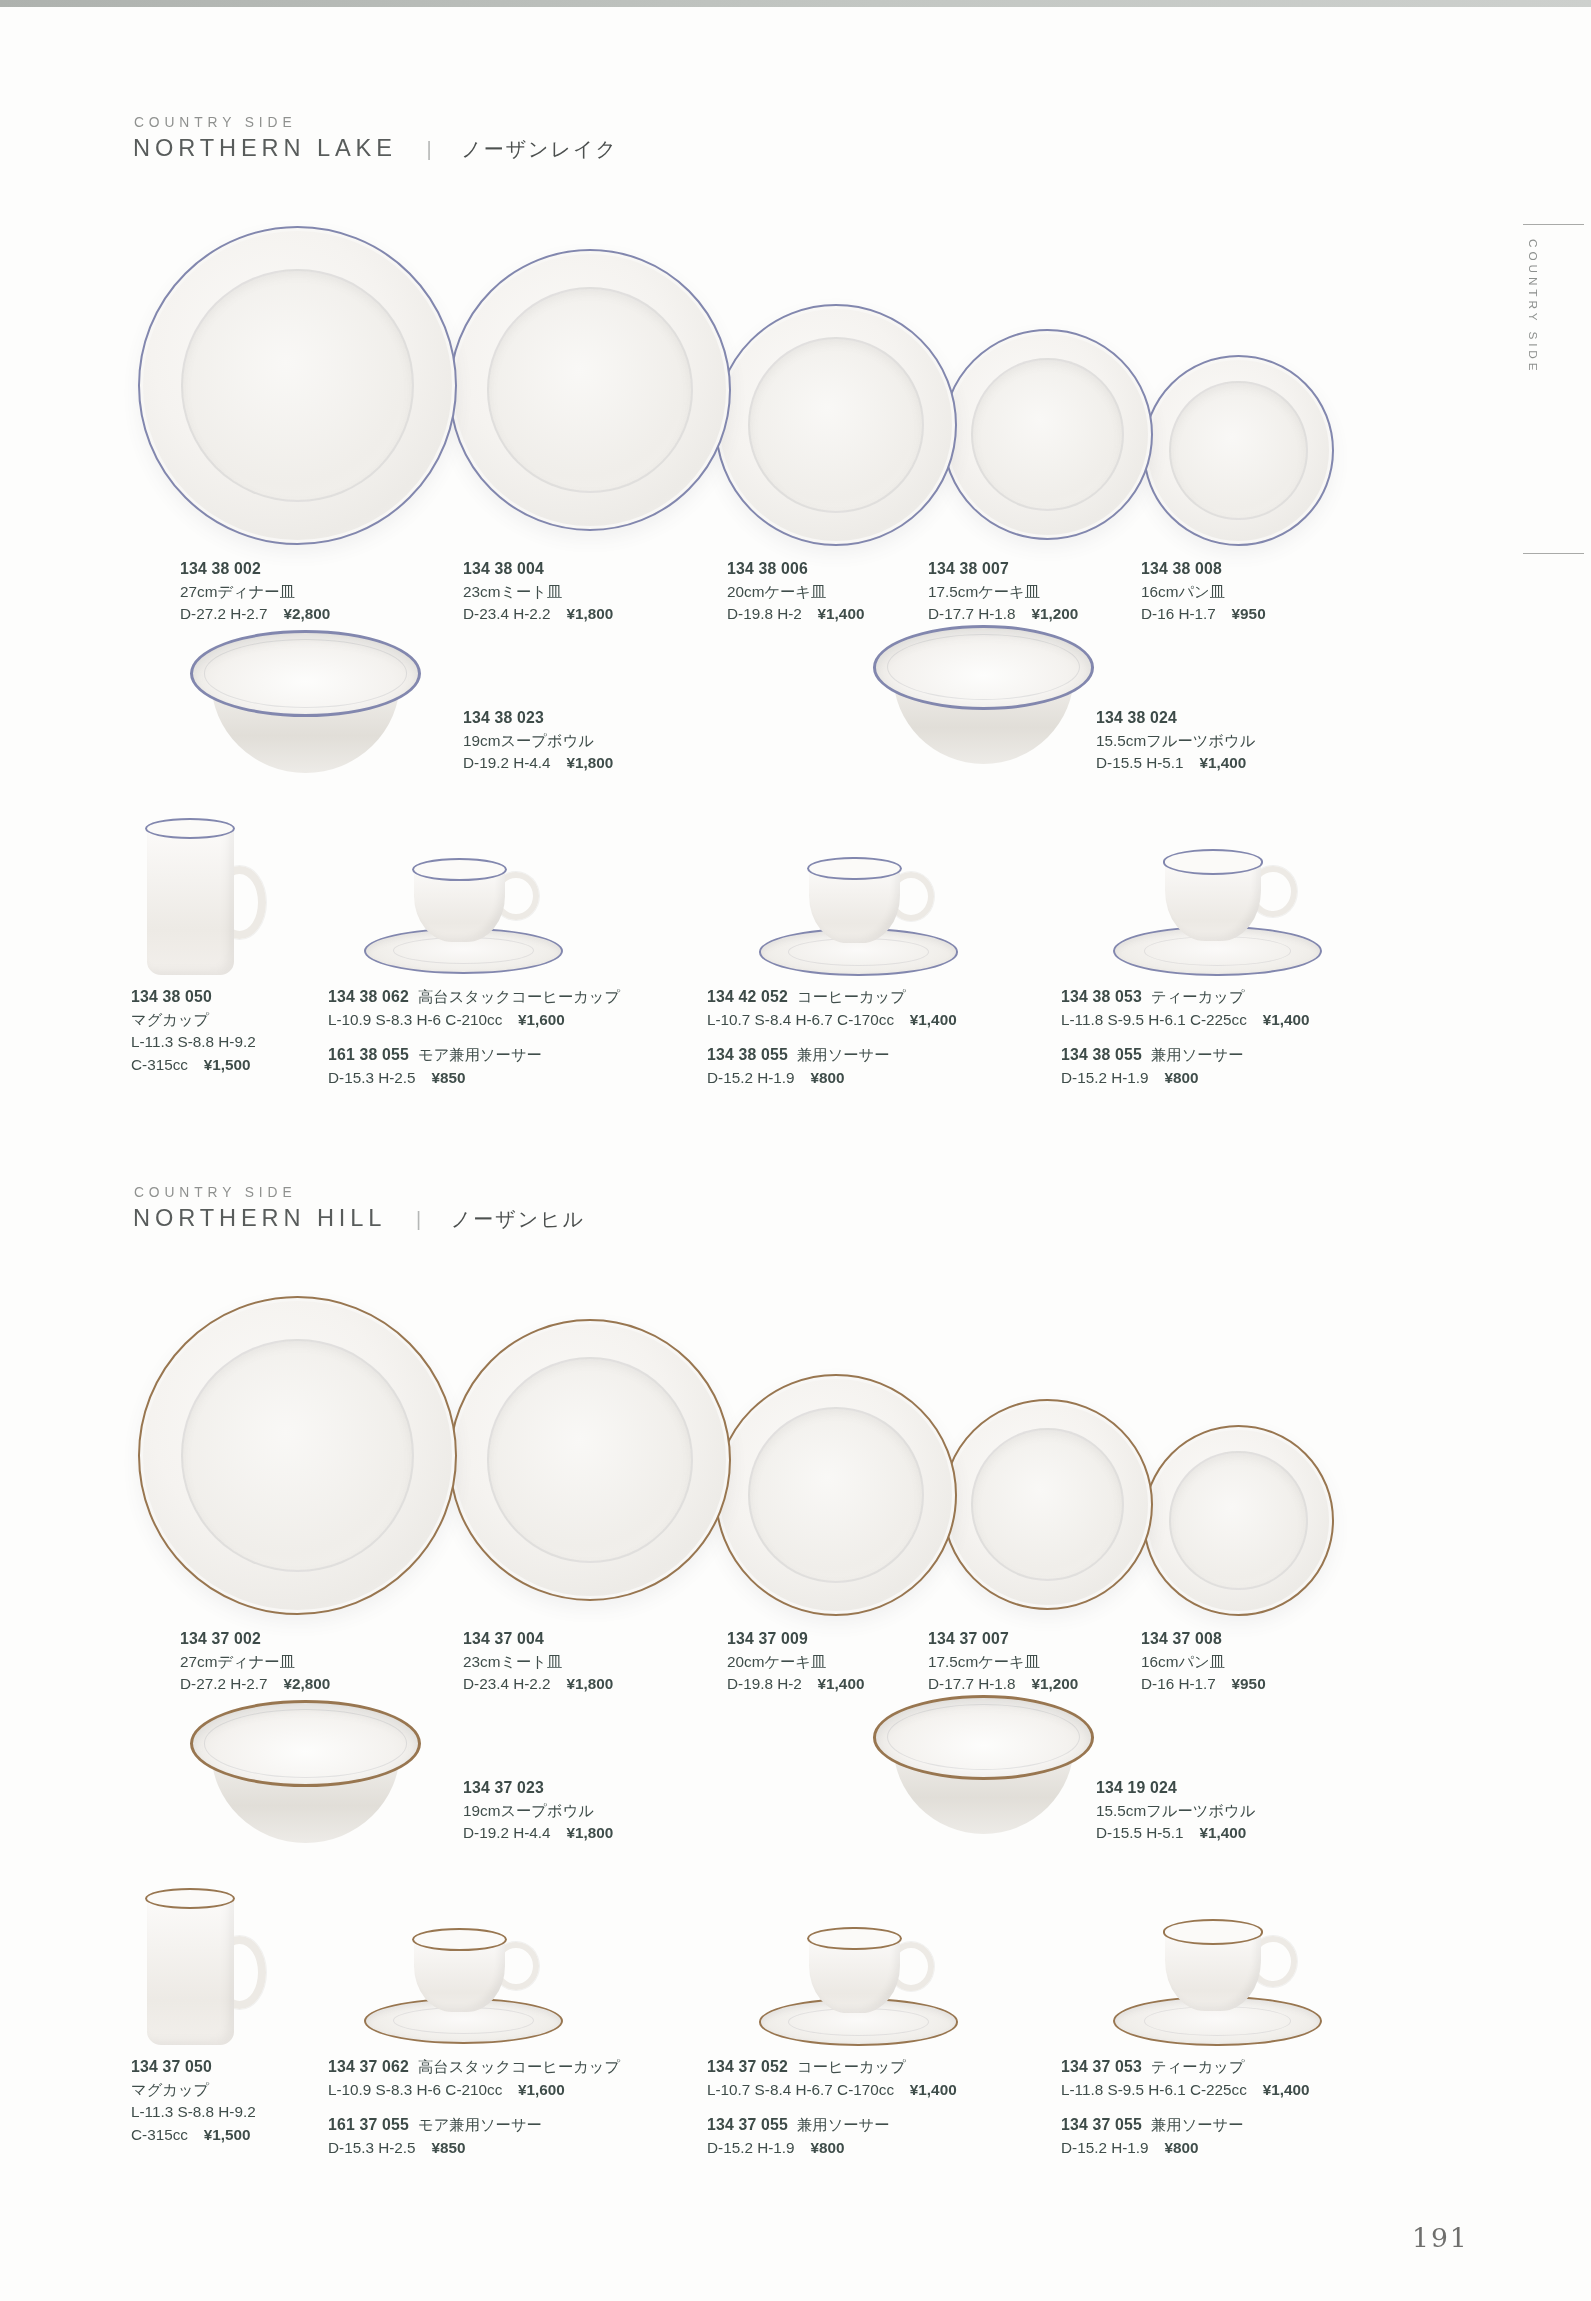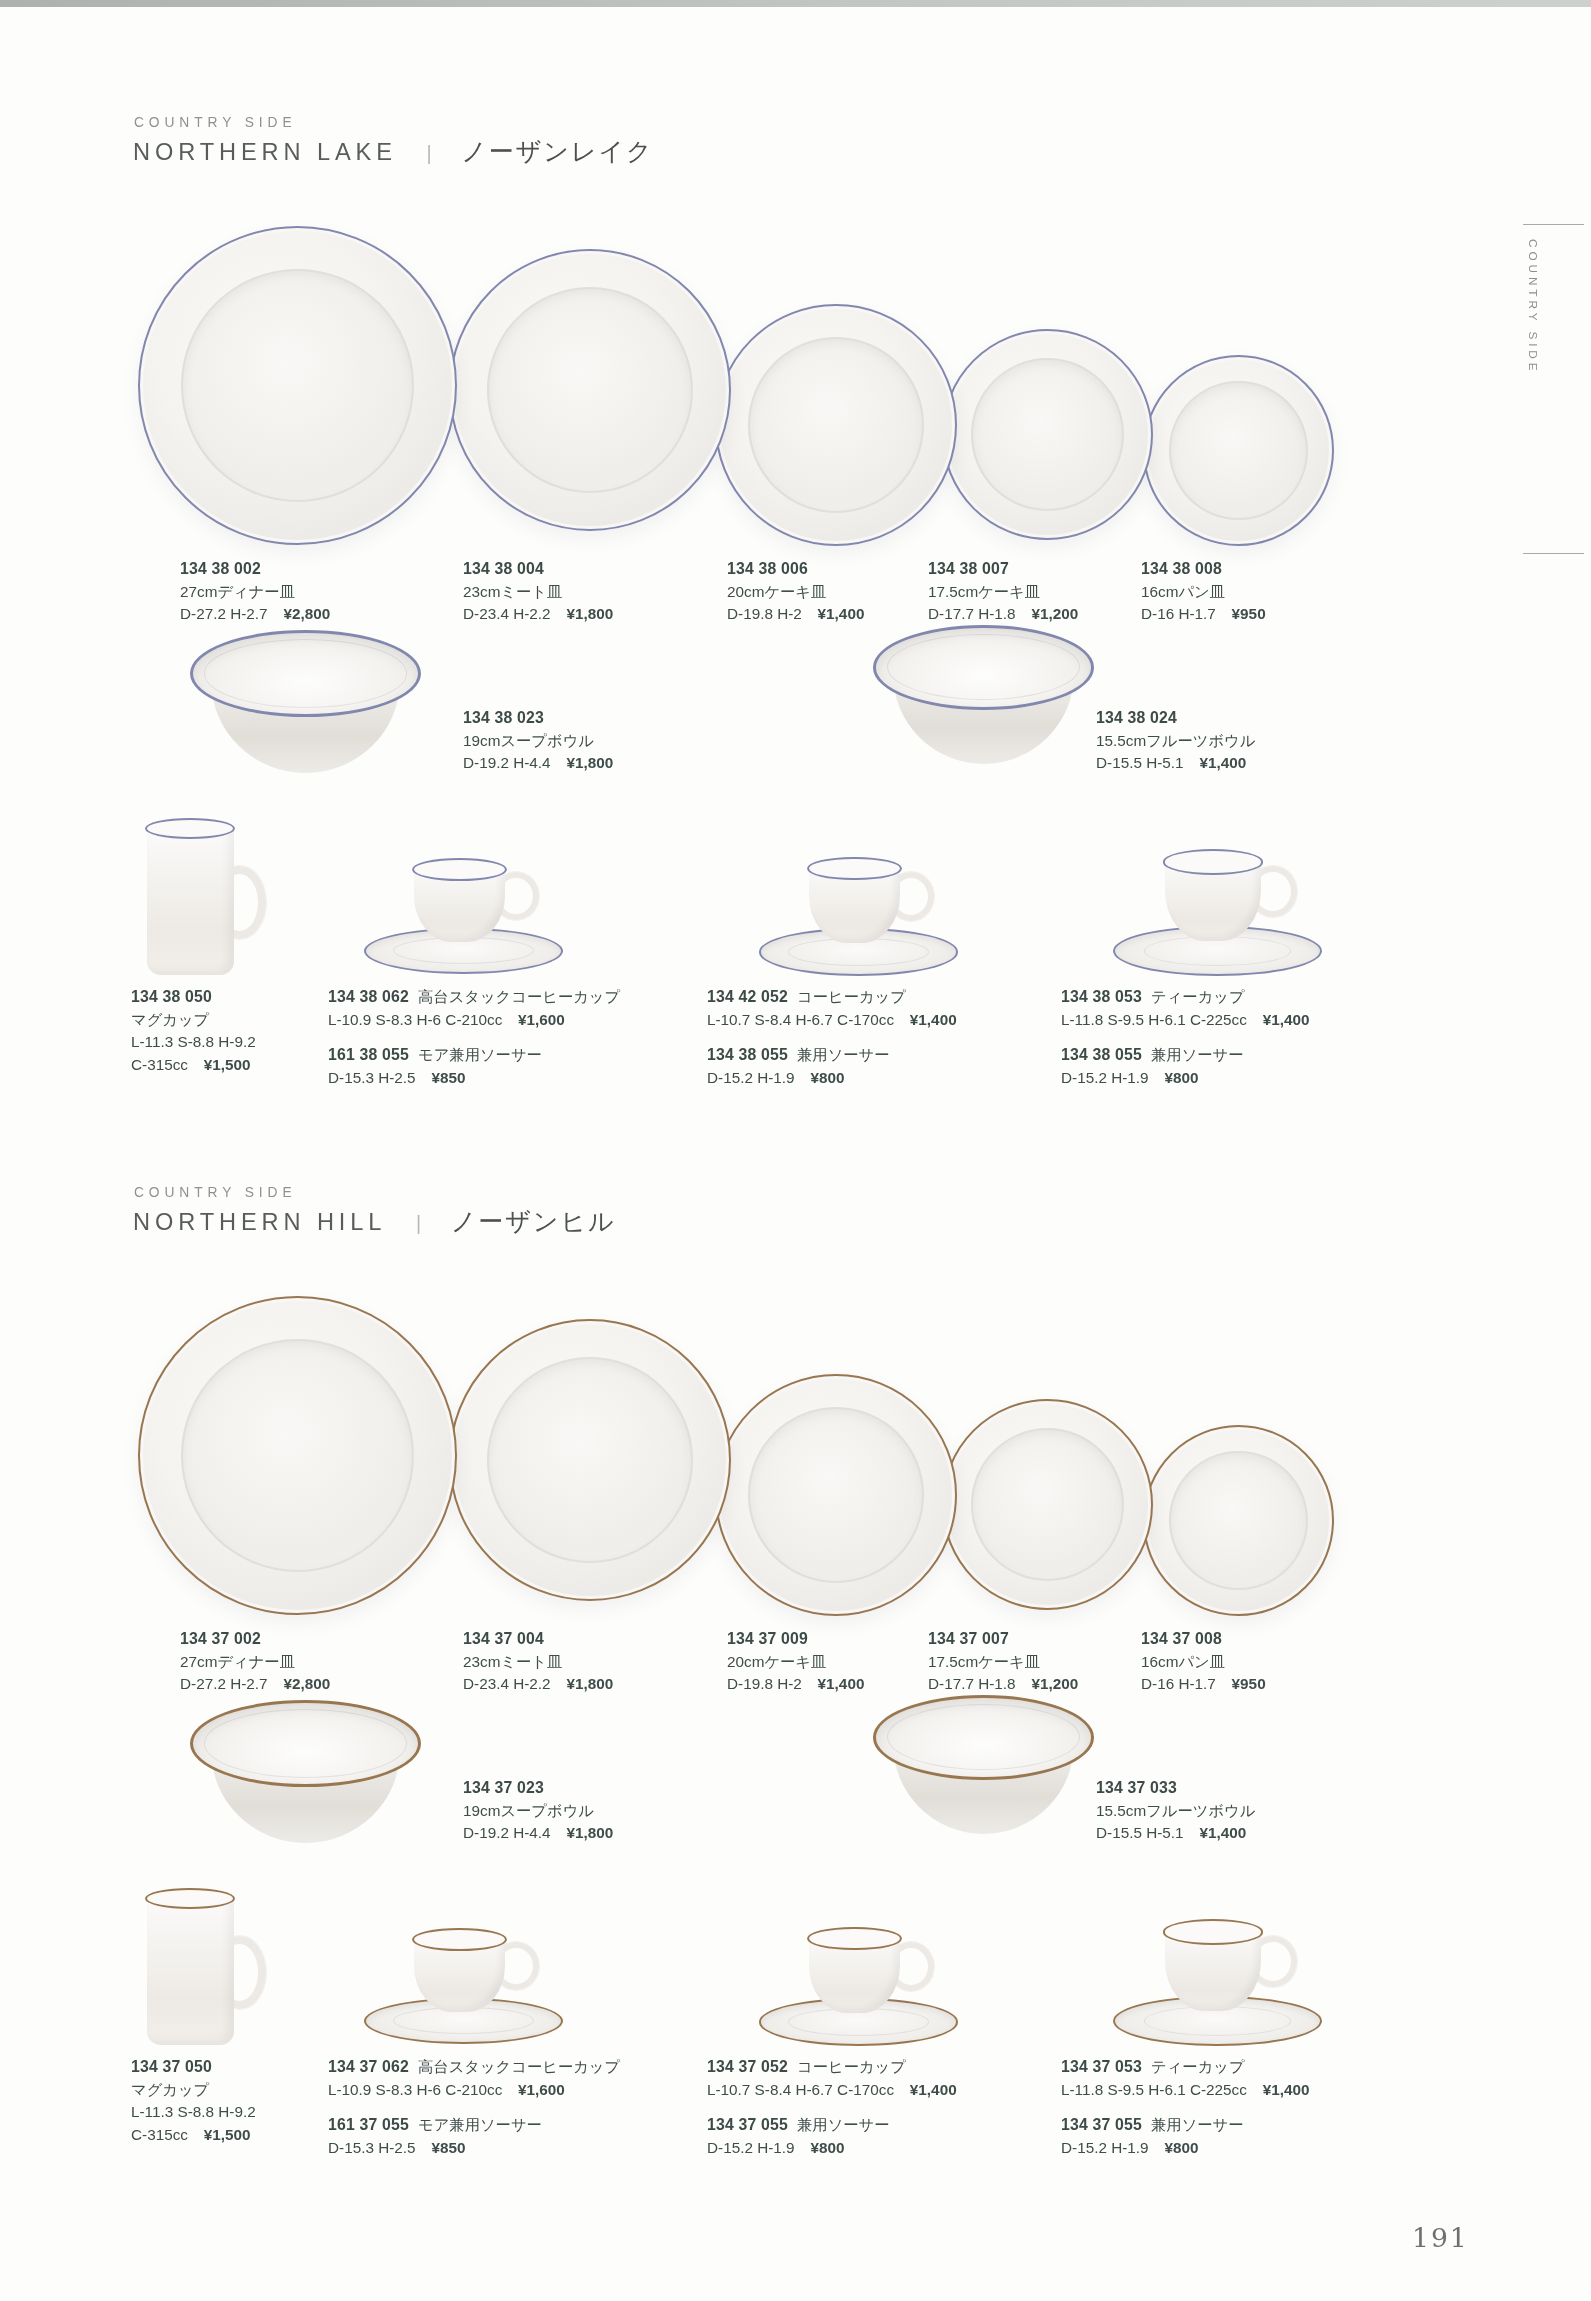--- a/index.html
+++ b/index.html
@@ -13,21 +13,21 @@
   .side-label{position:absolute;left:1526px;top:239px;height:305px;writing-mode:vertical-rl;
         font-size:11.8px;letter-spacing:3.9px;color:#8d908e;}
   .page-number{position:absolute;left:1412px;top:2222px;font-family:"DejaVu Serif",serif;
         font-size:26.6px;color:#6f6f6d;letter-spacing:2px;}
   
   .sec{position:absolute;left:0;width:1592px;height:1070px;}
   .eyebrow{position:absolute;left:134px;top:0;font-size:13.8px;letter-spacing:4.9px;color:#8f918f;}
   .titlerow{position:absolute;left:133px;top:19.7px;display:flex;align-items:baseline;white-space:nowrap;}
   .title-en{font-size:23.6px;letter-spacing:4.9px;color:#585c5b;font-weight:400;}
   .title-div{font-size:19.7px;color:#b5b7b6;margin:0 29.6px;font-weight:300;}
-  .title-jp{font-size:25px;color:#4c504f;letter-spacing:2px;}
+  .title-jp{font-size:20px;color:#4c504f;letter-spacing:2px;}
   
   .p-label{position:absolute;width:256px;}
   .cs-label{position:absolute;width:394px;}
   .code{font-weight:700;font-size:15.8px;line-height:22.7px;letter-spacing:0.2px;color:#3d4b48;}
   .nm{font-size:15.3px;line-height:22.7px;color:#3f4d4a;}
   .ln{font-size:15.3px;line-height:22.7px;color:#3f4d4a;white-space:nowrap;}
   .ln .nm-inline{margin-left:9px;}
   .price{font-weight:700;margin-left:15.8px;}
   .blockgap{height:12.8px;}
   
@@ -231,21 +231,21 @@
         <div class="p-label" style="left: 463px; top: 592px;">
           <div class="code">134 37 023</div>
           <div class="nm">19cmスープボウル</div>
           <div class="ln"><span>D-19.2 H-4.4</span><span class="price">¥1,800</span></div>
         </div>
         <div class="bowl" style="left: 873px; top: 510px; width: 221px; height: 146px;">
           <div class="bowl-body"></div>
           <div class="bowl-rim"></div>
         </div>
         <div class="p-label" style="left: 1096px; top: 592px;">
-          <div class="code">134 37 033</div>
+          <div class="code">134 19 024</div>
           <div class="nm">15.5cmフルーツボウル</div>
           <div class="ln"><span>D-15.5 H-5.1</span><span class="price">¥1,400</span></div>
         </div>
         <div class="mug" style="left: 144px; top: 701px; width: 140px; height: 167px;">
           <div class="mug-handle"></div>
           <div class="mug-body"></div>
         </div>
         <div class="p-label" style="left: 131px; top: 871px;">
           <div class="code">134 37 050</div>
           <div class="nm">マグカップ</div>

